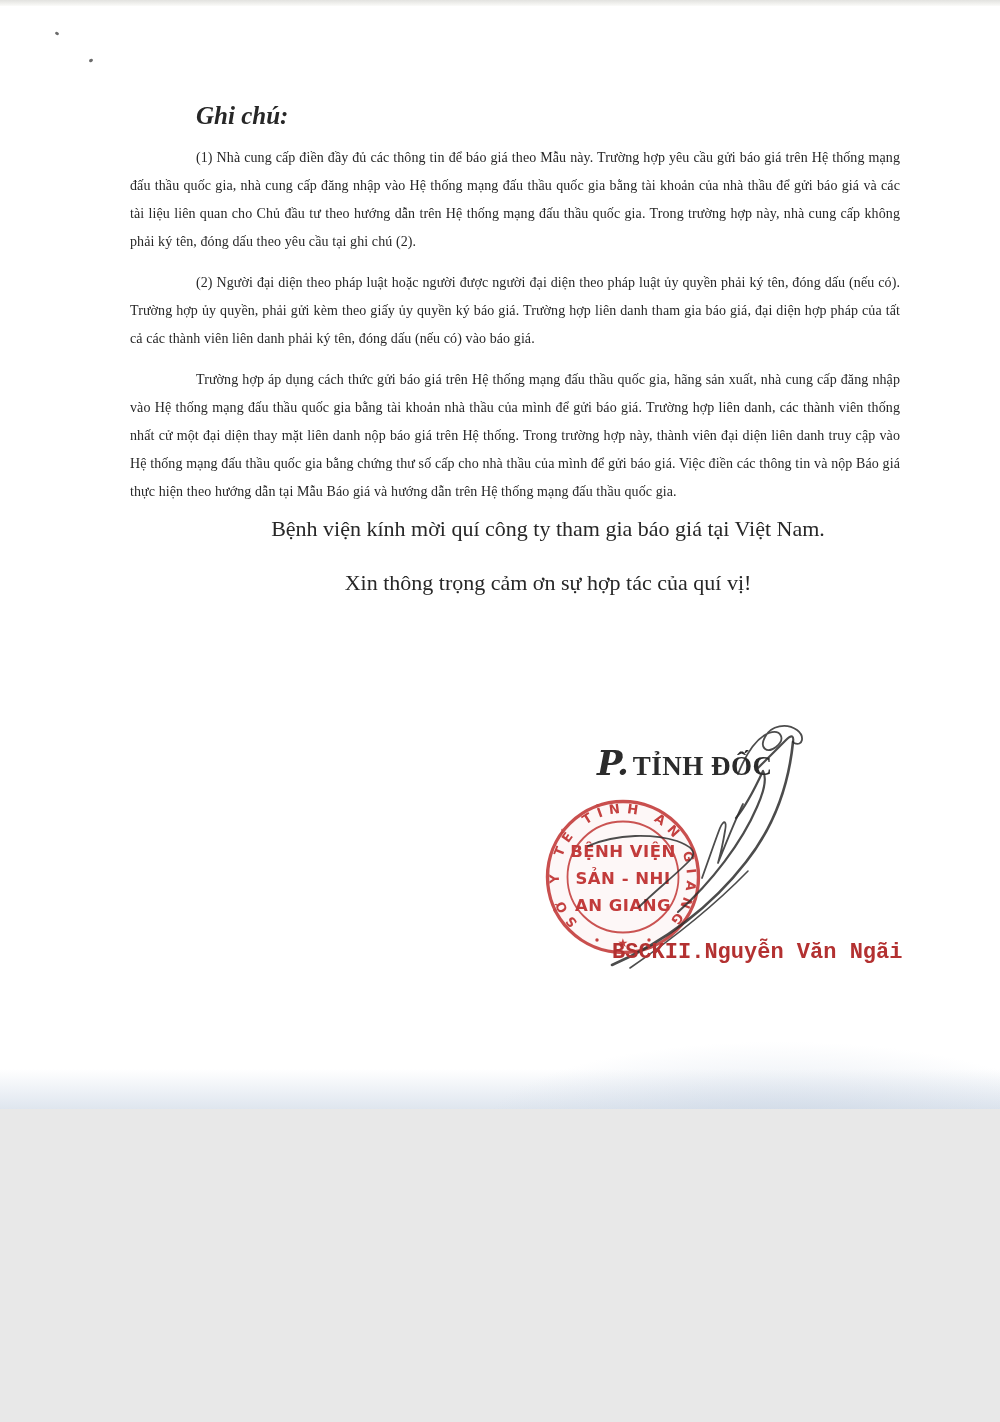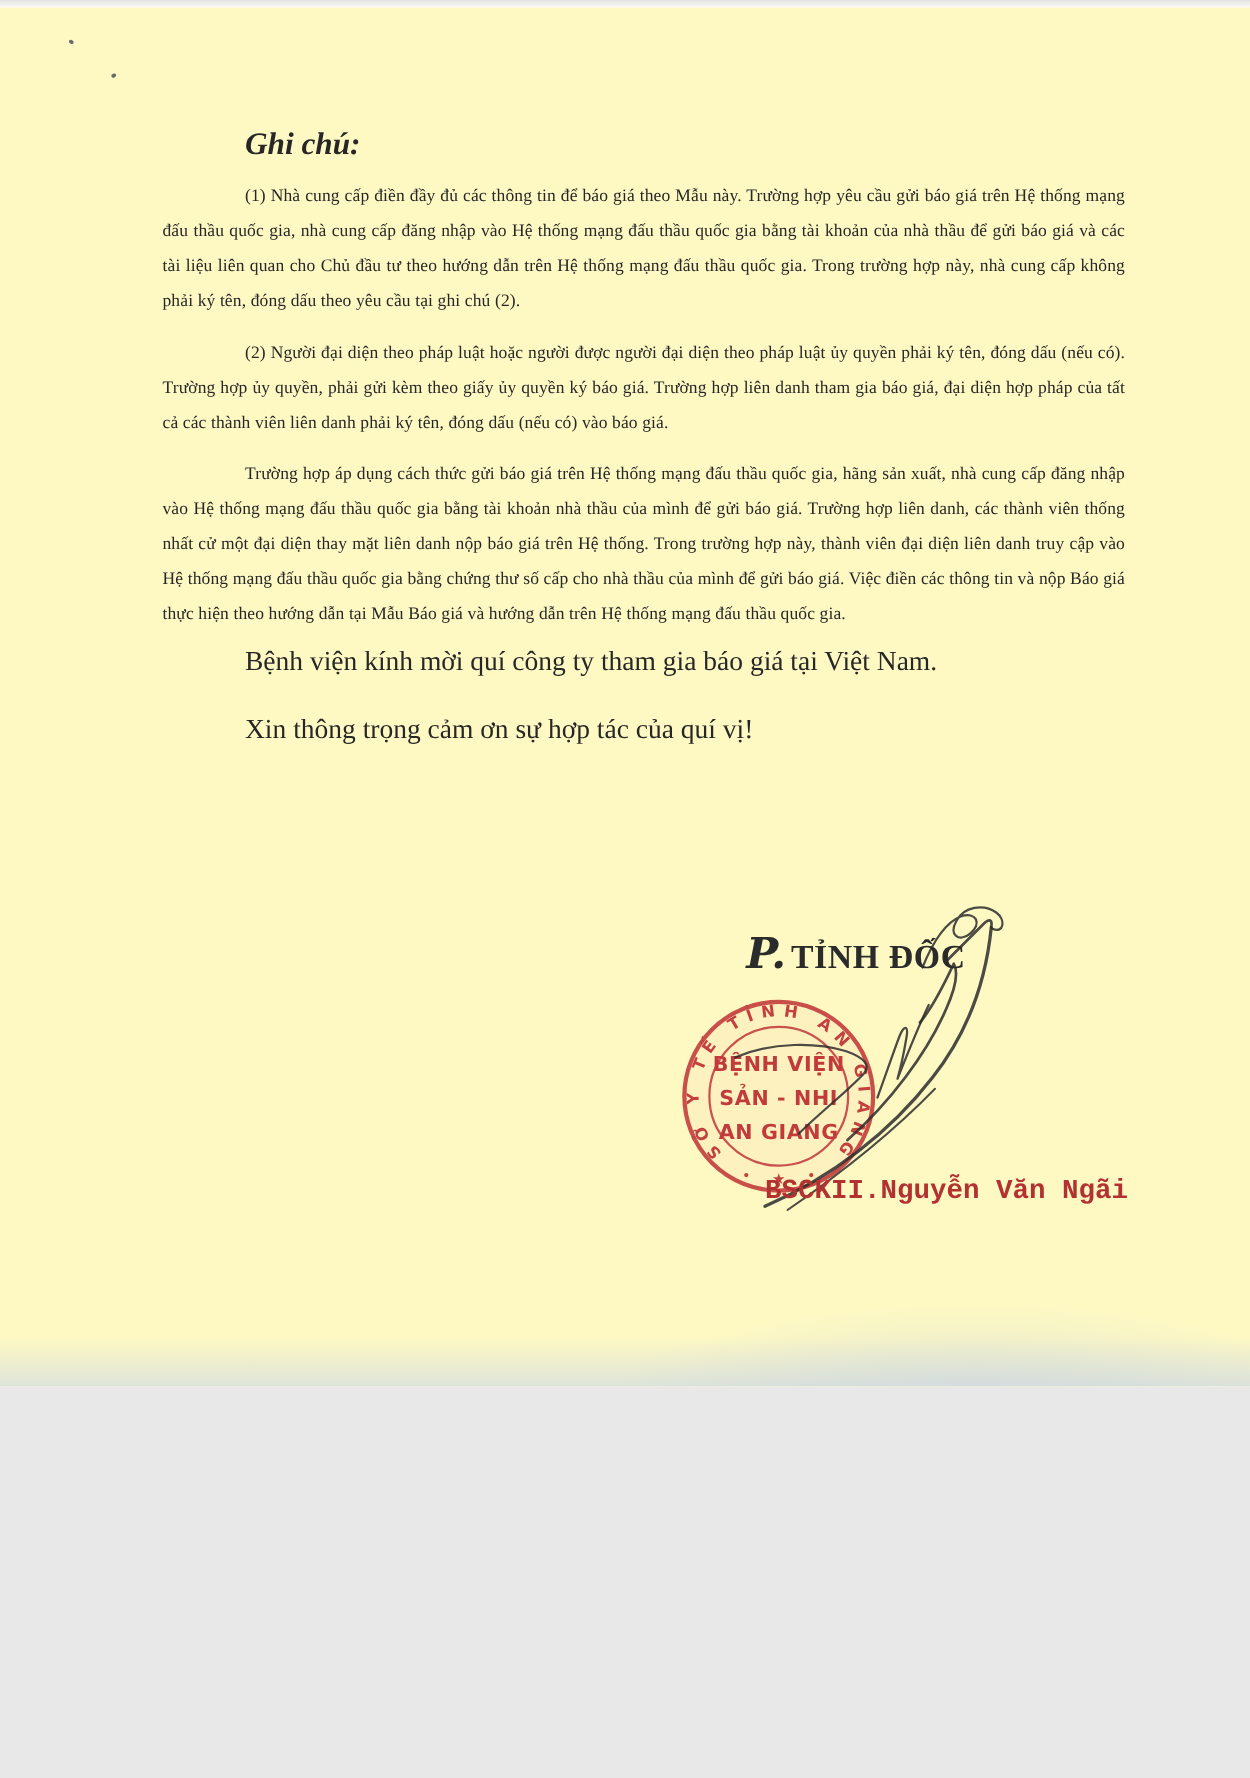--- a/index.html
+++ b/index.html
@@ -1,19 +1,19 @@
 <!DOCTYPE html>
 <html><head>
 <meta charset="utf-8">
 <style>
   html,body{margin:0;padding:0;}
   body{background:#e8e8e8;font-family:"Liberation Serif","DejaVu Serif",serif;}
   .paper{
     position:relative;width:1000px;height:1109px;margin:0 auto;
-    background:#fef9c3;overflow:hidden;
+    background:#ffffff;overflow:hidden;
   }
   .top-edge{
     position:absolute;left:0;top:0;width:100%;height:6px;
     background:linear-gradient(#e2e2df,#fbfbf9);
   }
   .scan-tint{
     position:absolute;left:0;bottom:0;width:100%;height:110px;pointer-events:none;
     background:
       radial-gradient(420px 120px at 78% 115%, rgba(198,210,226,0.55), rgba(198,210,226,0) 70%),
       linear-gradient(to top, rgba(205,216,230,0.65), rgba(205,216,230,0) 40px);
@@ -26,21 +26,21 @@
   .notes-heading{
     margin:0 0 0 66px;font-style:italic;font-weight:bold;
     font-size:25px;line-height:30px;
   }
   .body-par{
     margin:13px 0 0;font-size:14px;line-height:28px;
     text-align:justify;text-indent:66px;letter-spacing:0.1px;
   }
   .closing-par{
     margin:21px 0 0;font-style:normal;font-size:22px;line-height:33px;
-    text-indent:66px;text-align:left;
+    text-indent:66px;text-align:center;
   }
   .closing-par.first{margin-top:6px;}
 
   .sig-title{
     position:absolute;left:597px;top:746px;white-space:nowrap;color:#2b2b2b;
   }
   .sig-title .prefix{
     font-style:italic;font-weight:600;font-size:34px;line-height:34px;
     font-family:"DejaVu Serif","Liberation Serif",serif;
   }

